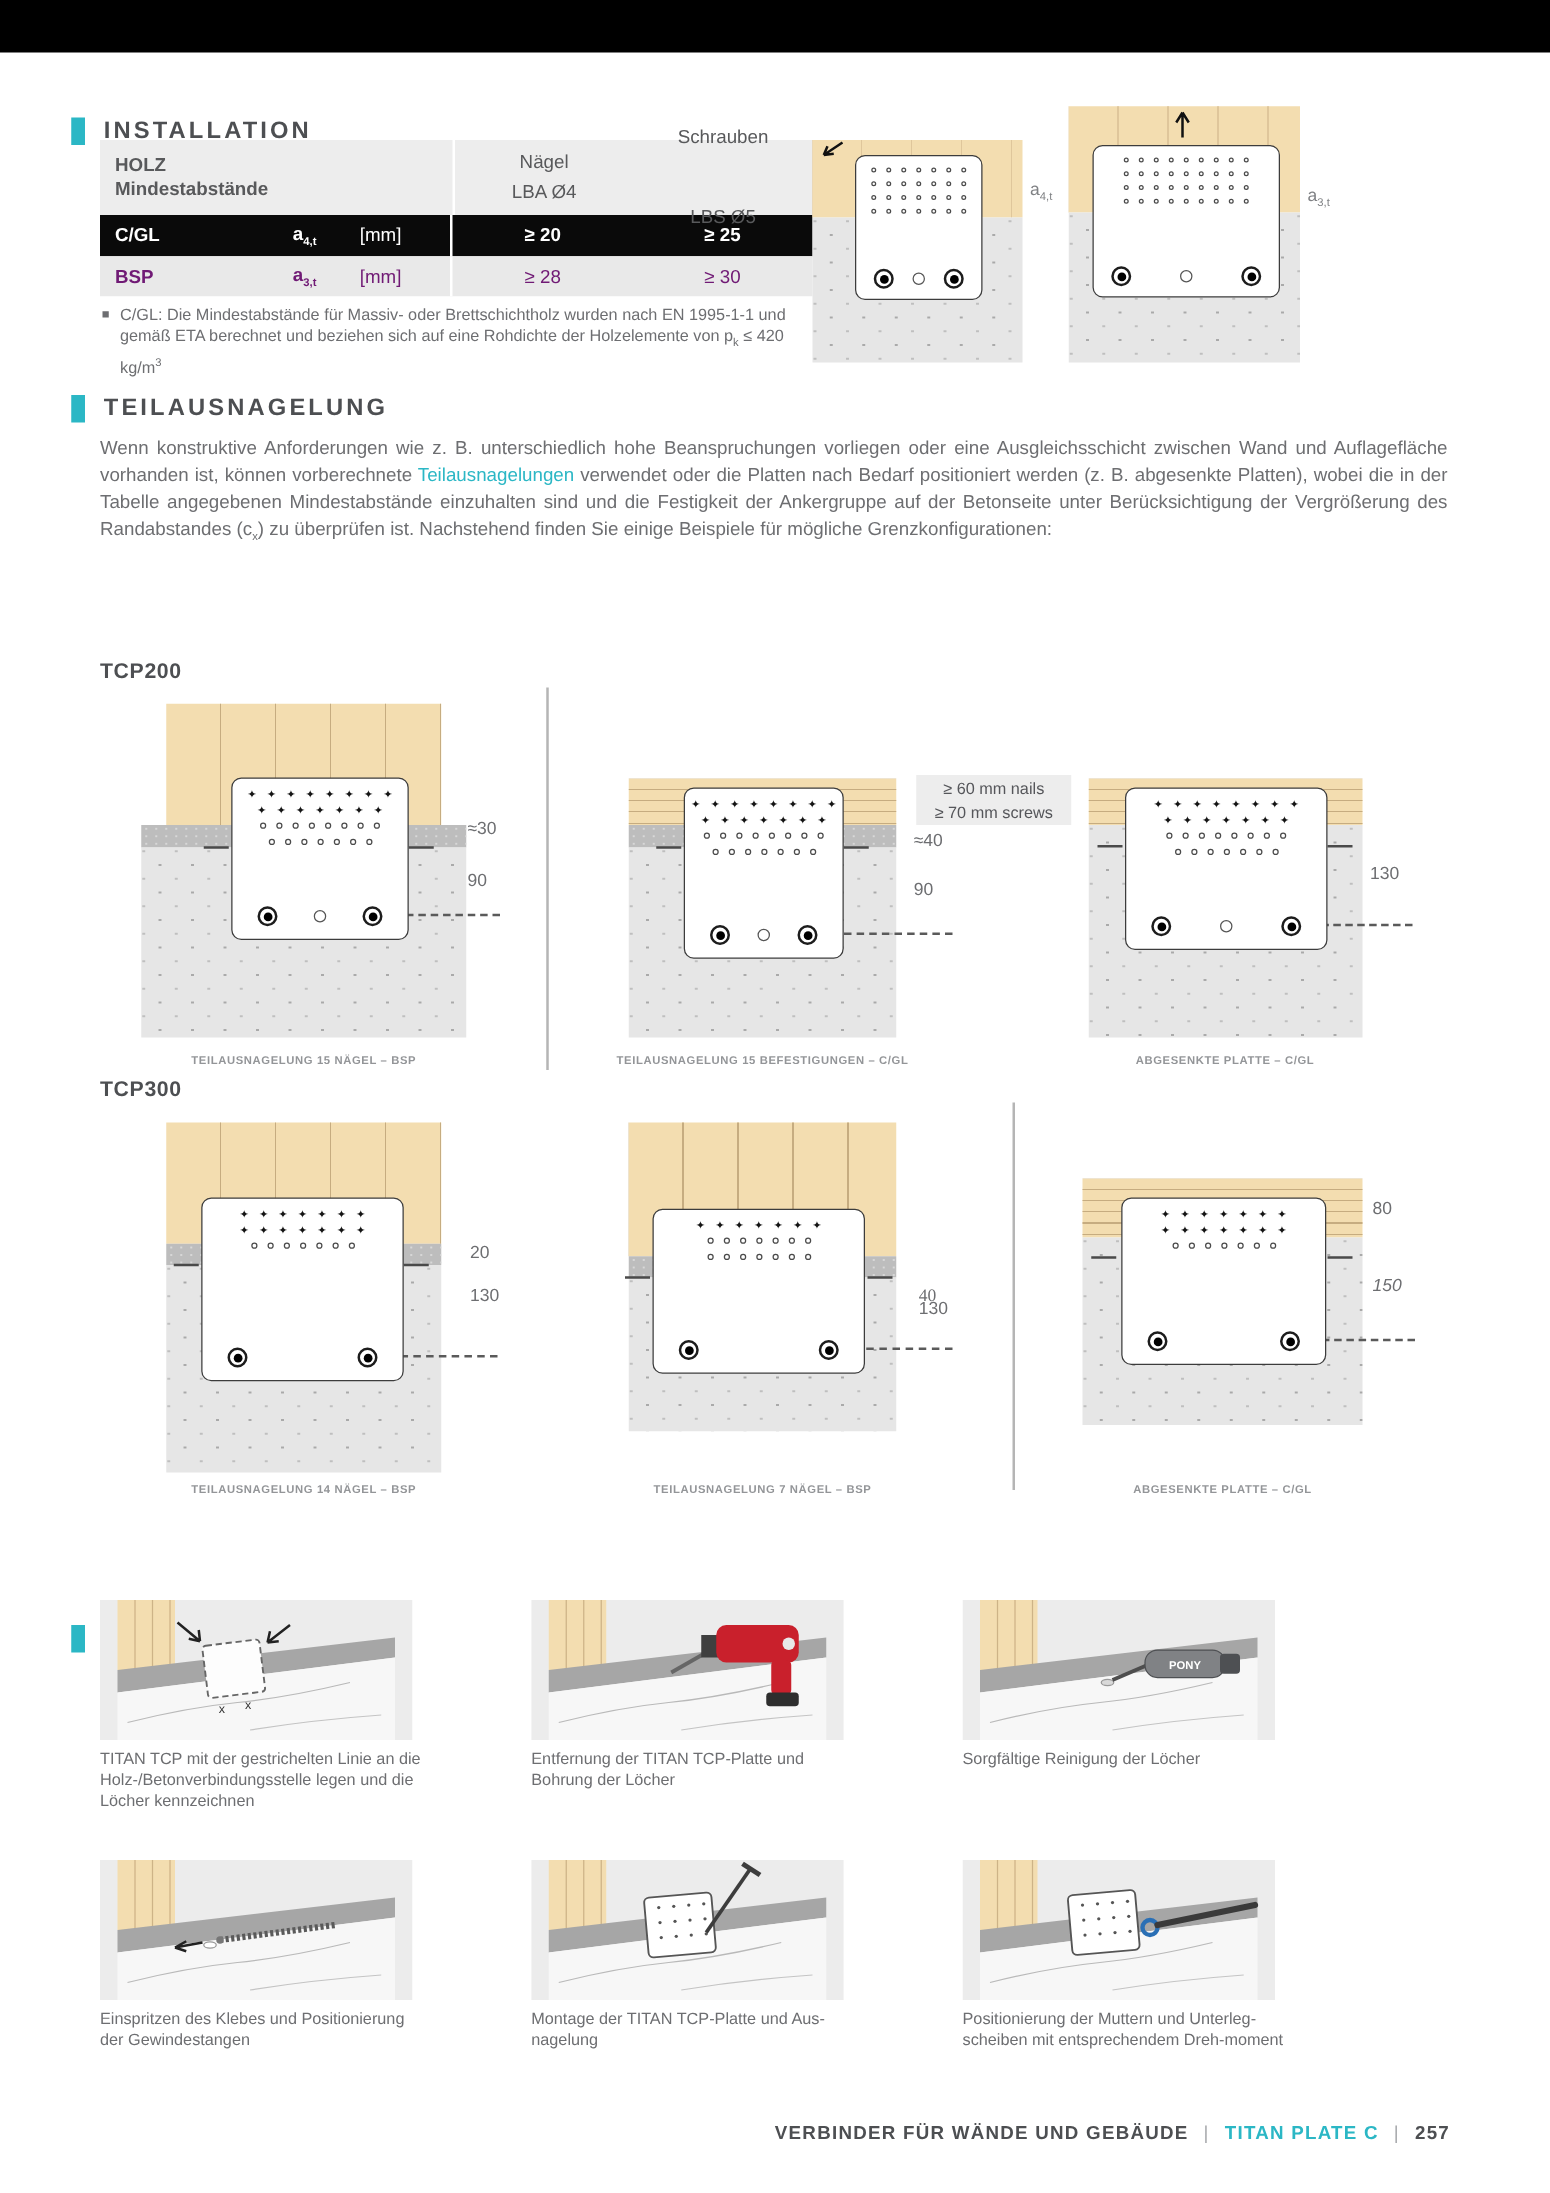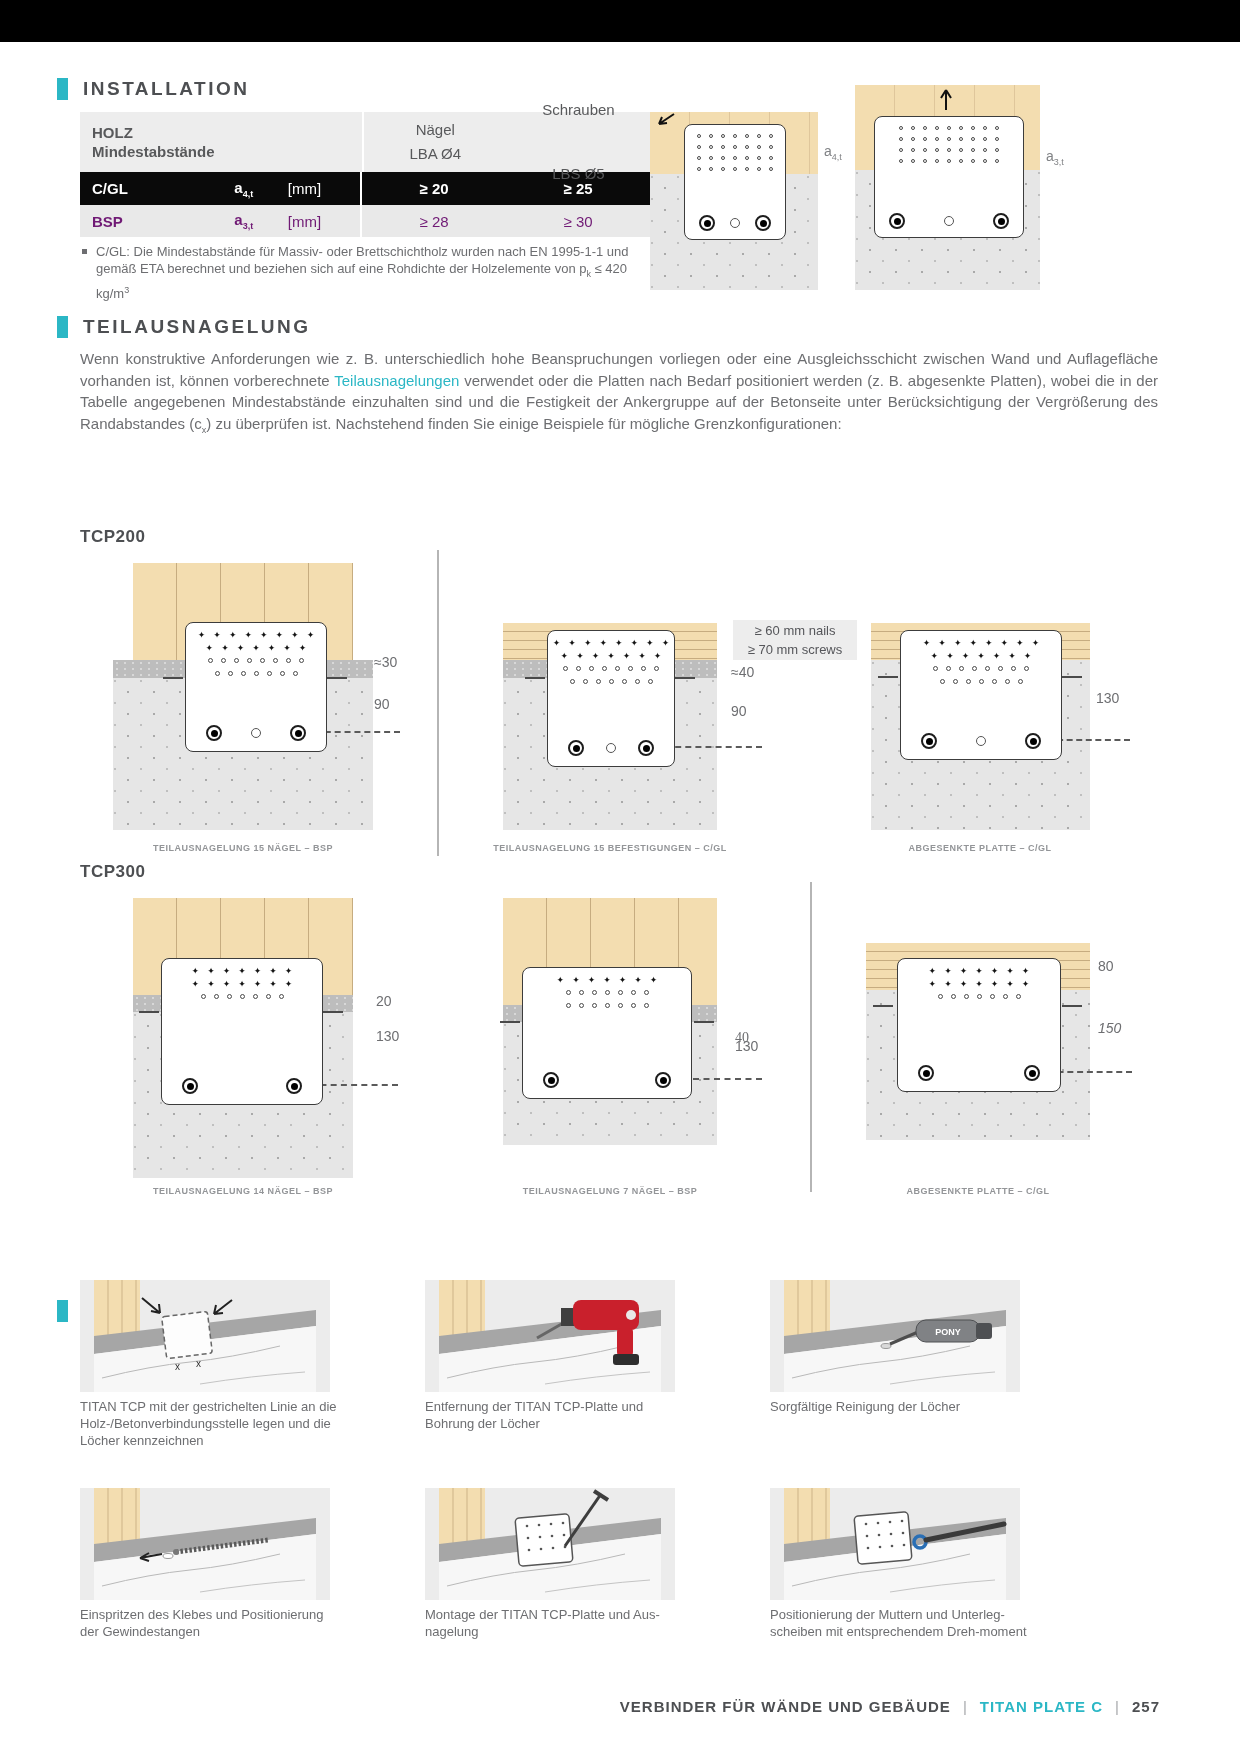--- a/index.html
+++ b/index.html
@@ -82,21 +82,21 @@
   .footer .sep{color:#a7a9ac;font-weight:normal;}
   .footer .prod{color:var(--accent);}
 </style>
 </head>
 <body>
 
 <div class="page">
 
   <div class="abs topbar"></div>
 
-  <div class="abs" style="left:57px;top:78px;display:flex;gap:15px;align-items:center;">
+  <div class="abs" style="left:57px;top:94px;display:flex;gap:15px;align-items:center;">
     <div class="sec-block"></div>
     <div class="sec-title">INSTALLATION</div>
   </div>
 
   <div class="abs tbl">
     <div class="trow thead">
       <div class="c-mat">
         <div>HOLZ</div>
         <div>Mindestabstände</div>
       </div>

